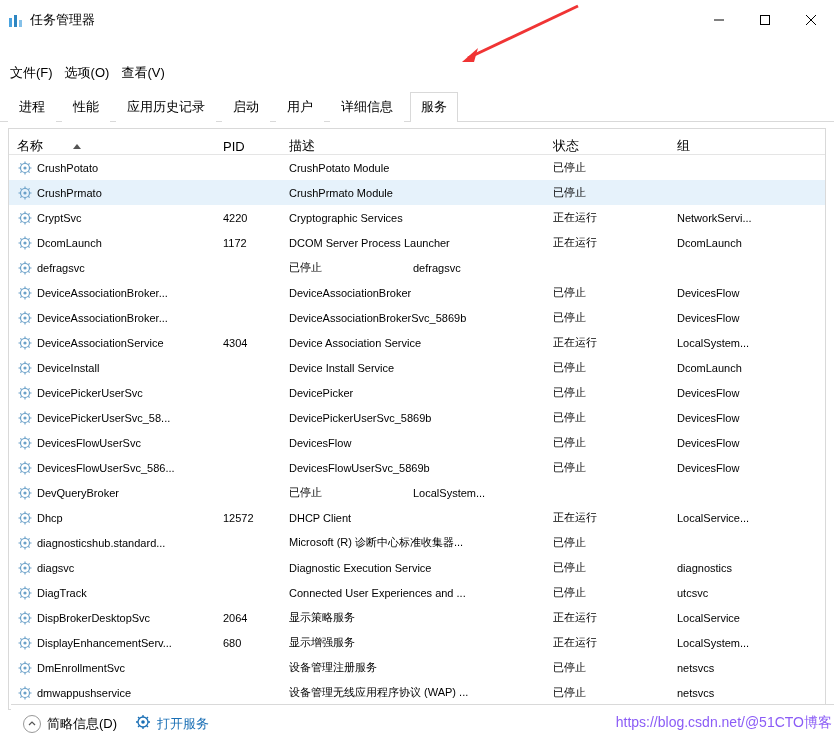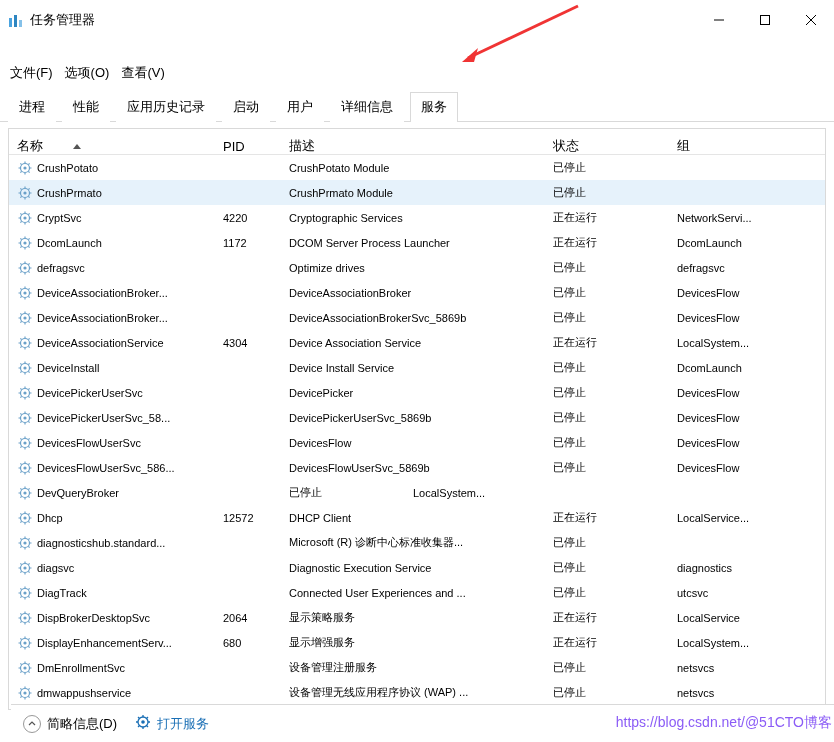--- a/index.html
+++ b/index.html
@@ -342,21 +342,20 @@
                 <line x1="3.4" y1="3.4" x2="4.6" y2="4.6"></line>
                 <line x1="11.4" y1="11.4" x2="12.6" y2="12.6"></line>
                 <line x1="3.4" y1="12.6" x2="4.6" y2="11.4"></line>
                 <line x1="11.4" y1="4.6" x2="12.6" y2="3.4"></line>
               </g>
             </svg>
           </span>
           <span>defragsvc</span>
         </div>
         <div class="cell col-pid"></div>
-        <div class="cell col-desc">Optimize drives</div>
         <div class="cell col-stat">已停止</div>
         <div class="cell col-grp">defragsvc</div>
       </div>
       <div class="row">
         <div class="cell name col-name">
           <span class="svc-icon">
             <svg width="16" height="16" viewBox="0 0 16 16">
               <circle cx="8" cy="8" r="4.5" fill="none" stroke="#6aa0c8" stroke-width="1.2"></circle>
               <circle cx="8" cy="8" r="1.6" fill="#6aa0c8"></circle>
               <g stroke="#6aa0c8" stroke-width="1.2">

